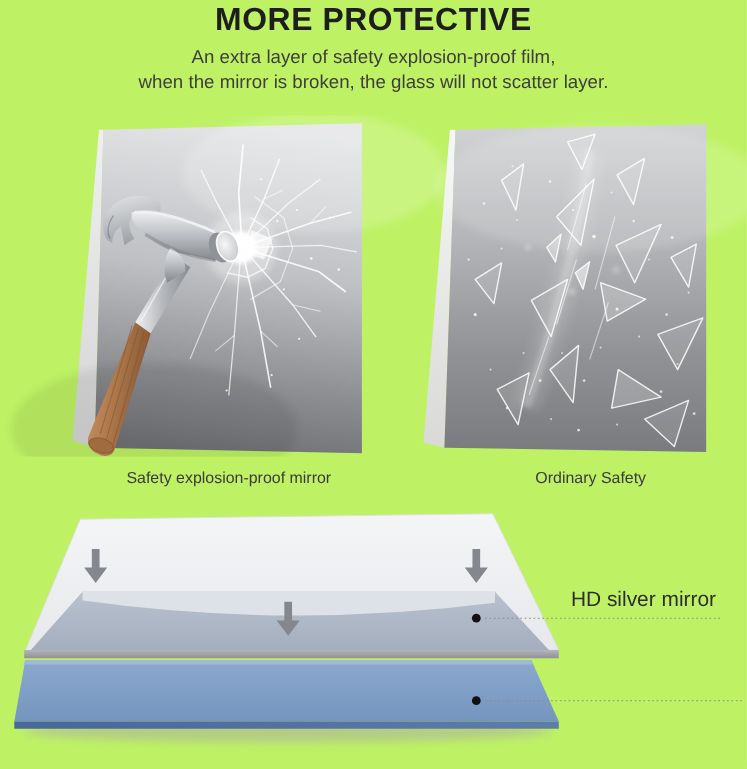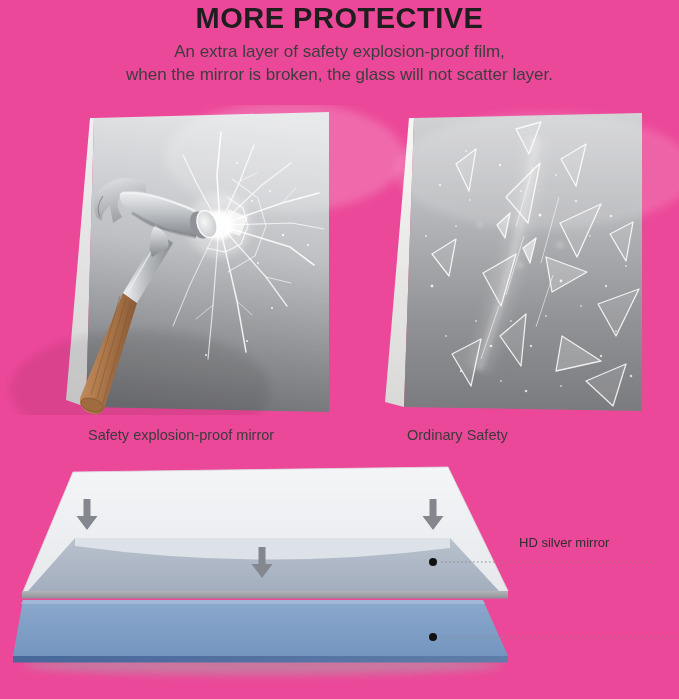--- a/index.html
+++ b/index.html
@@ -1,45 +1,45 @@
 <!DOCTYPE html>
 <html><head>
 <meta charset="utf-8">
 <style>
   html,body{margin:0;padding:0;background:#ffffff;}
   .page{
     position:relative;
     width:679px;height:699px;
-    background:#ec4899;
+    background:#bef264;
     overflow:hidden;
     font-family:"Liberation Sans", sans-serif;
   }
   .title{
     position:absolute;top:0;left:0;right:0;
     text-align:center;
     font-size:29px;font-weight:bold;letter-spacing:.5px;
     color:#1e1e1e;line-height:36px;margin:0;
   }
   .subtitle{
     position:absolute;top:41px;left:0;right:0;
     text-align:center;
     font-size:17px;color:#3d3d3d;line-height:22.5px;
   }
   .svg-abs{position:absolute;left:0;display:block;}
   #comparison-svg{top:105px;}
   #diagram-svg{top:460px;}
   .caption{
     position:absolute;top:427px;
-    font-size:14.5px;color:#3b3b3b;
+    font-size:14.5px;color:#3b3b3b;text-align:center;
   }
   .caption.left{left:88px;width:240px;}
   .caption.right{left:407px;width:260px;}
   .layer-label{
     position:absolute;
-    font-size:13px;color:#2e2e2e;white-space:nowrap;
+    font-size:19px;color:#2e2e2e;white-space:nowrap;
   }
   .layer-label.hd{left:519px;top:535px;}
   .layer-label.film{left:535px;top:609px;}
 </style>
 </head>
 <body>
 
 <div class="page">
 
   <h1 class="title">MORE PROTECTIVE</h1>

